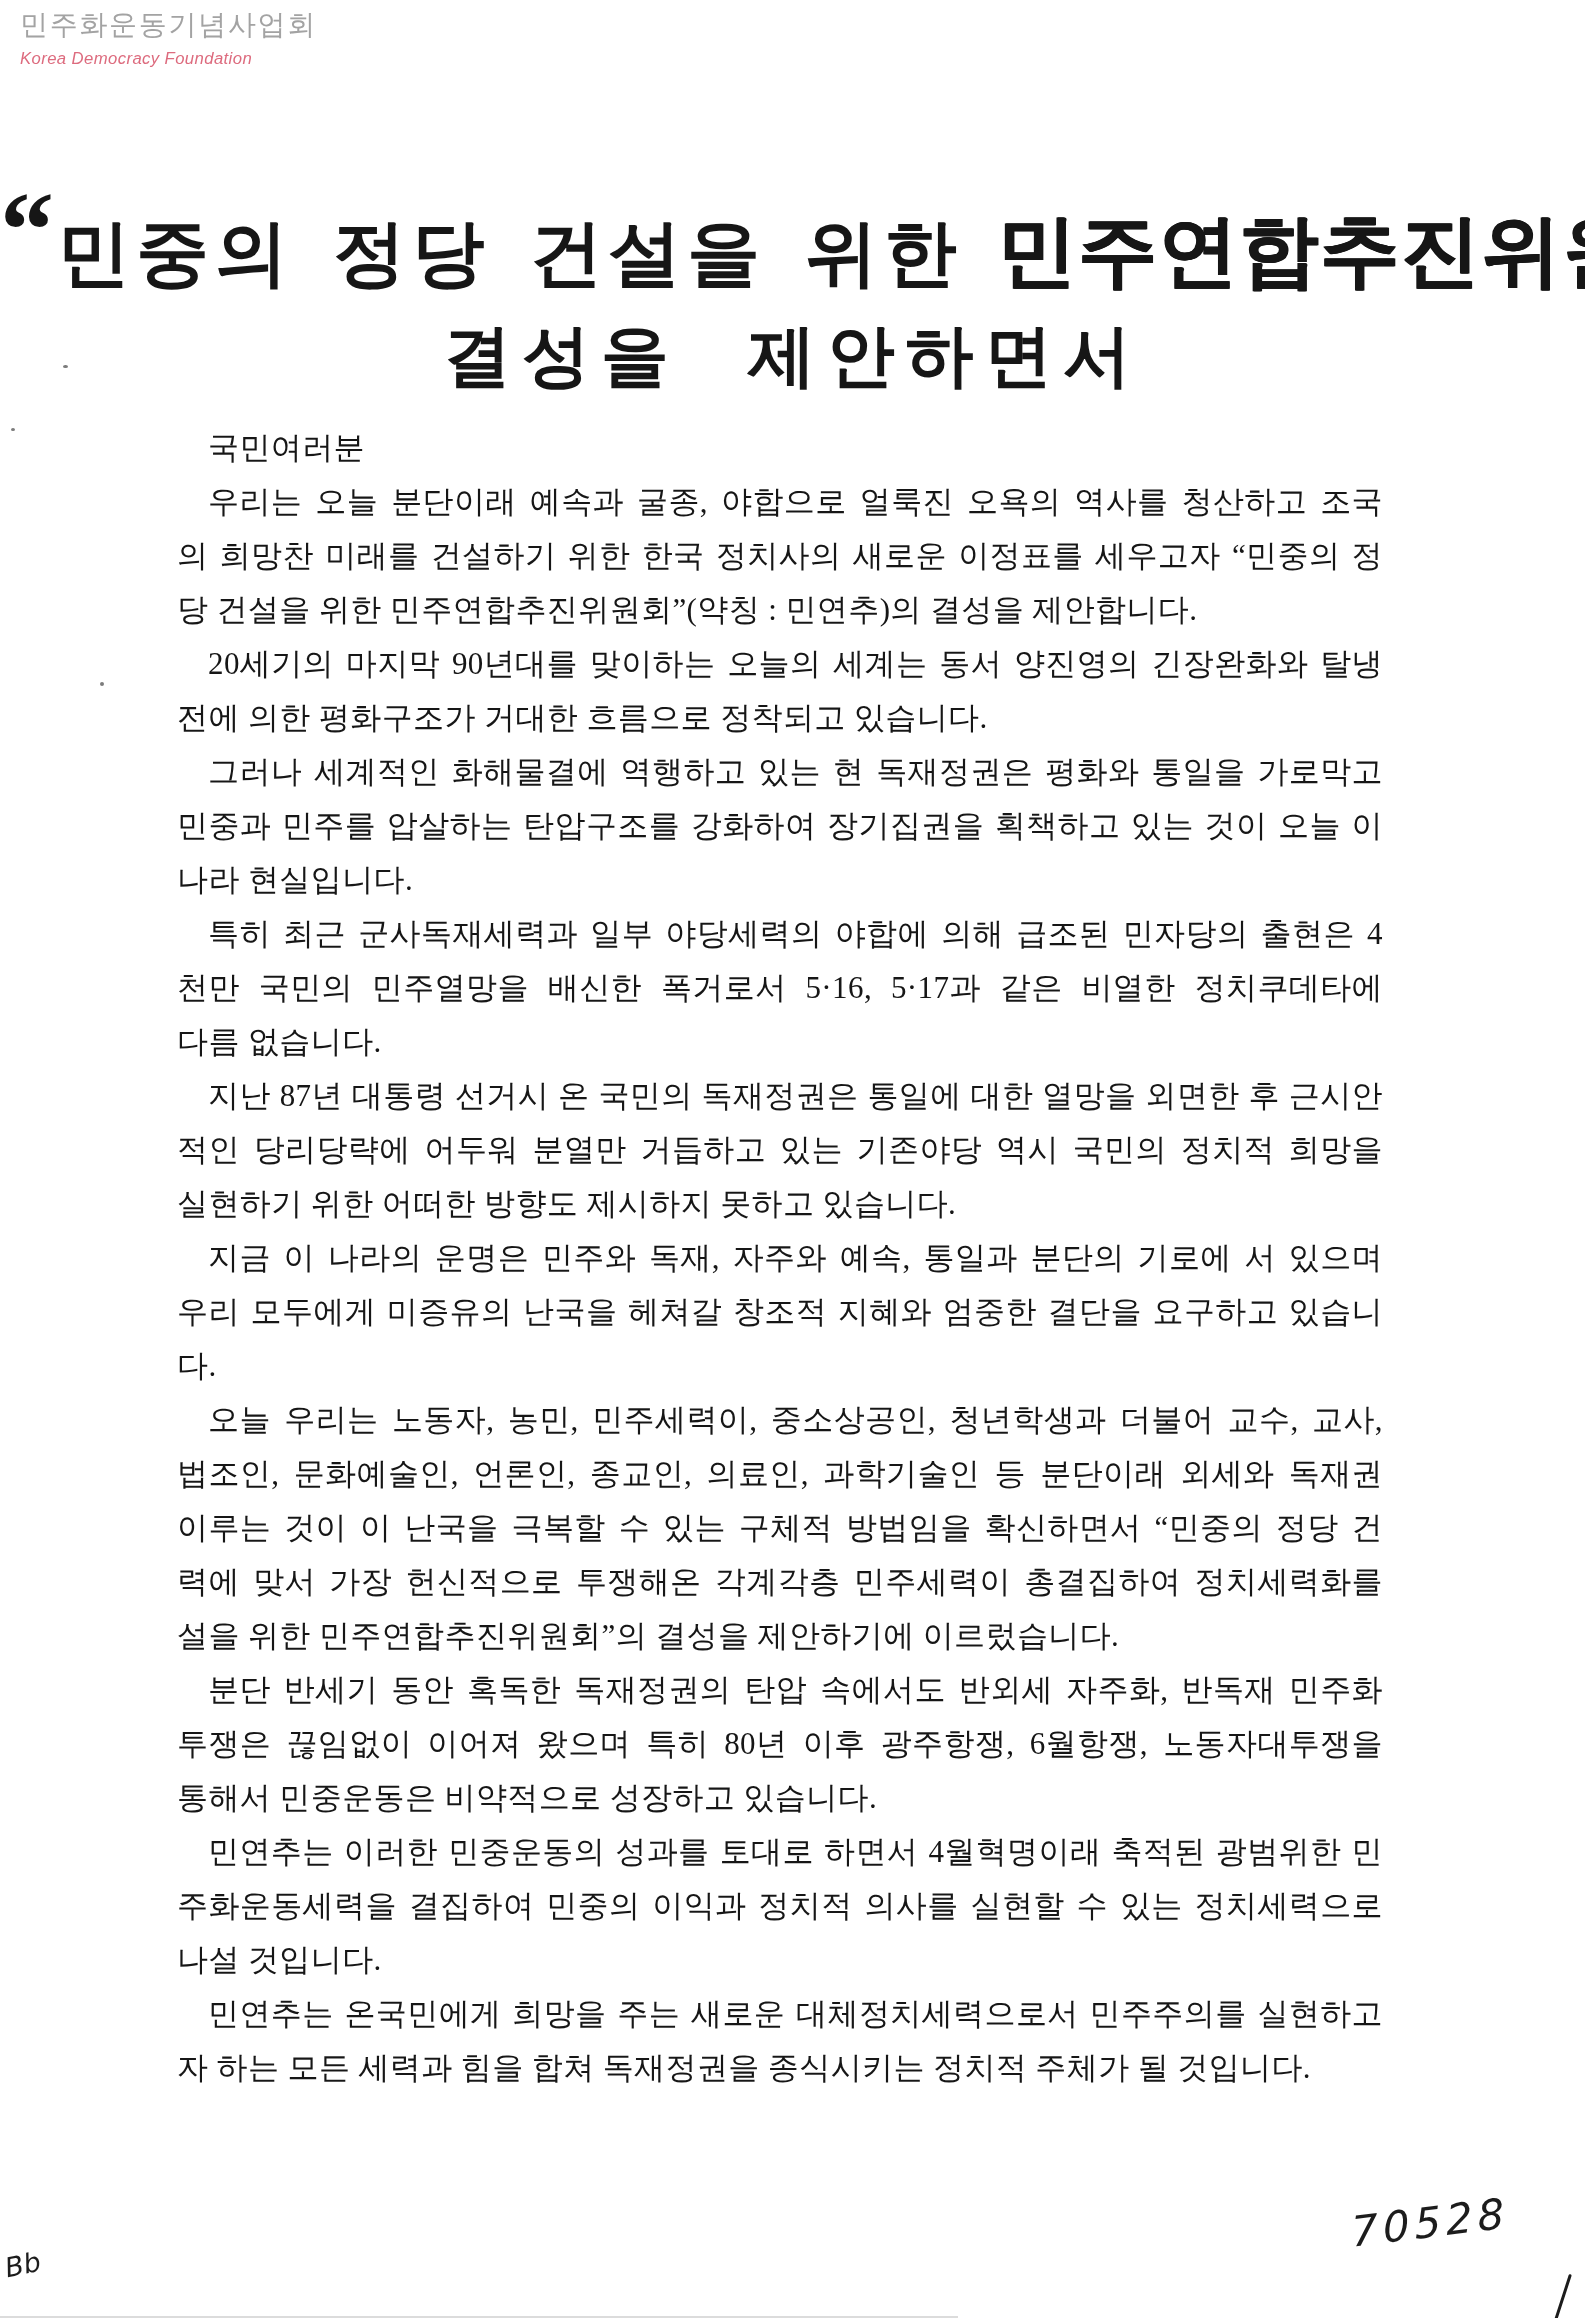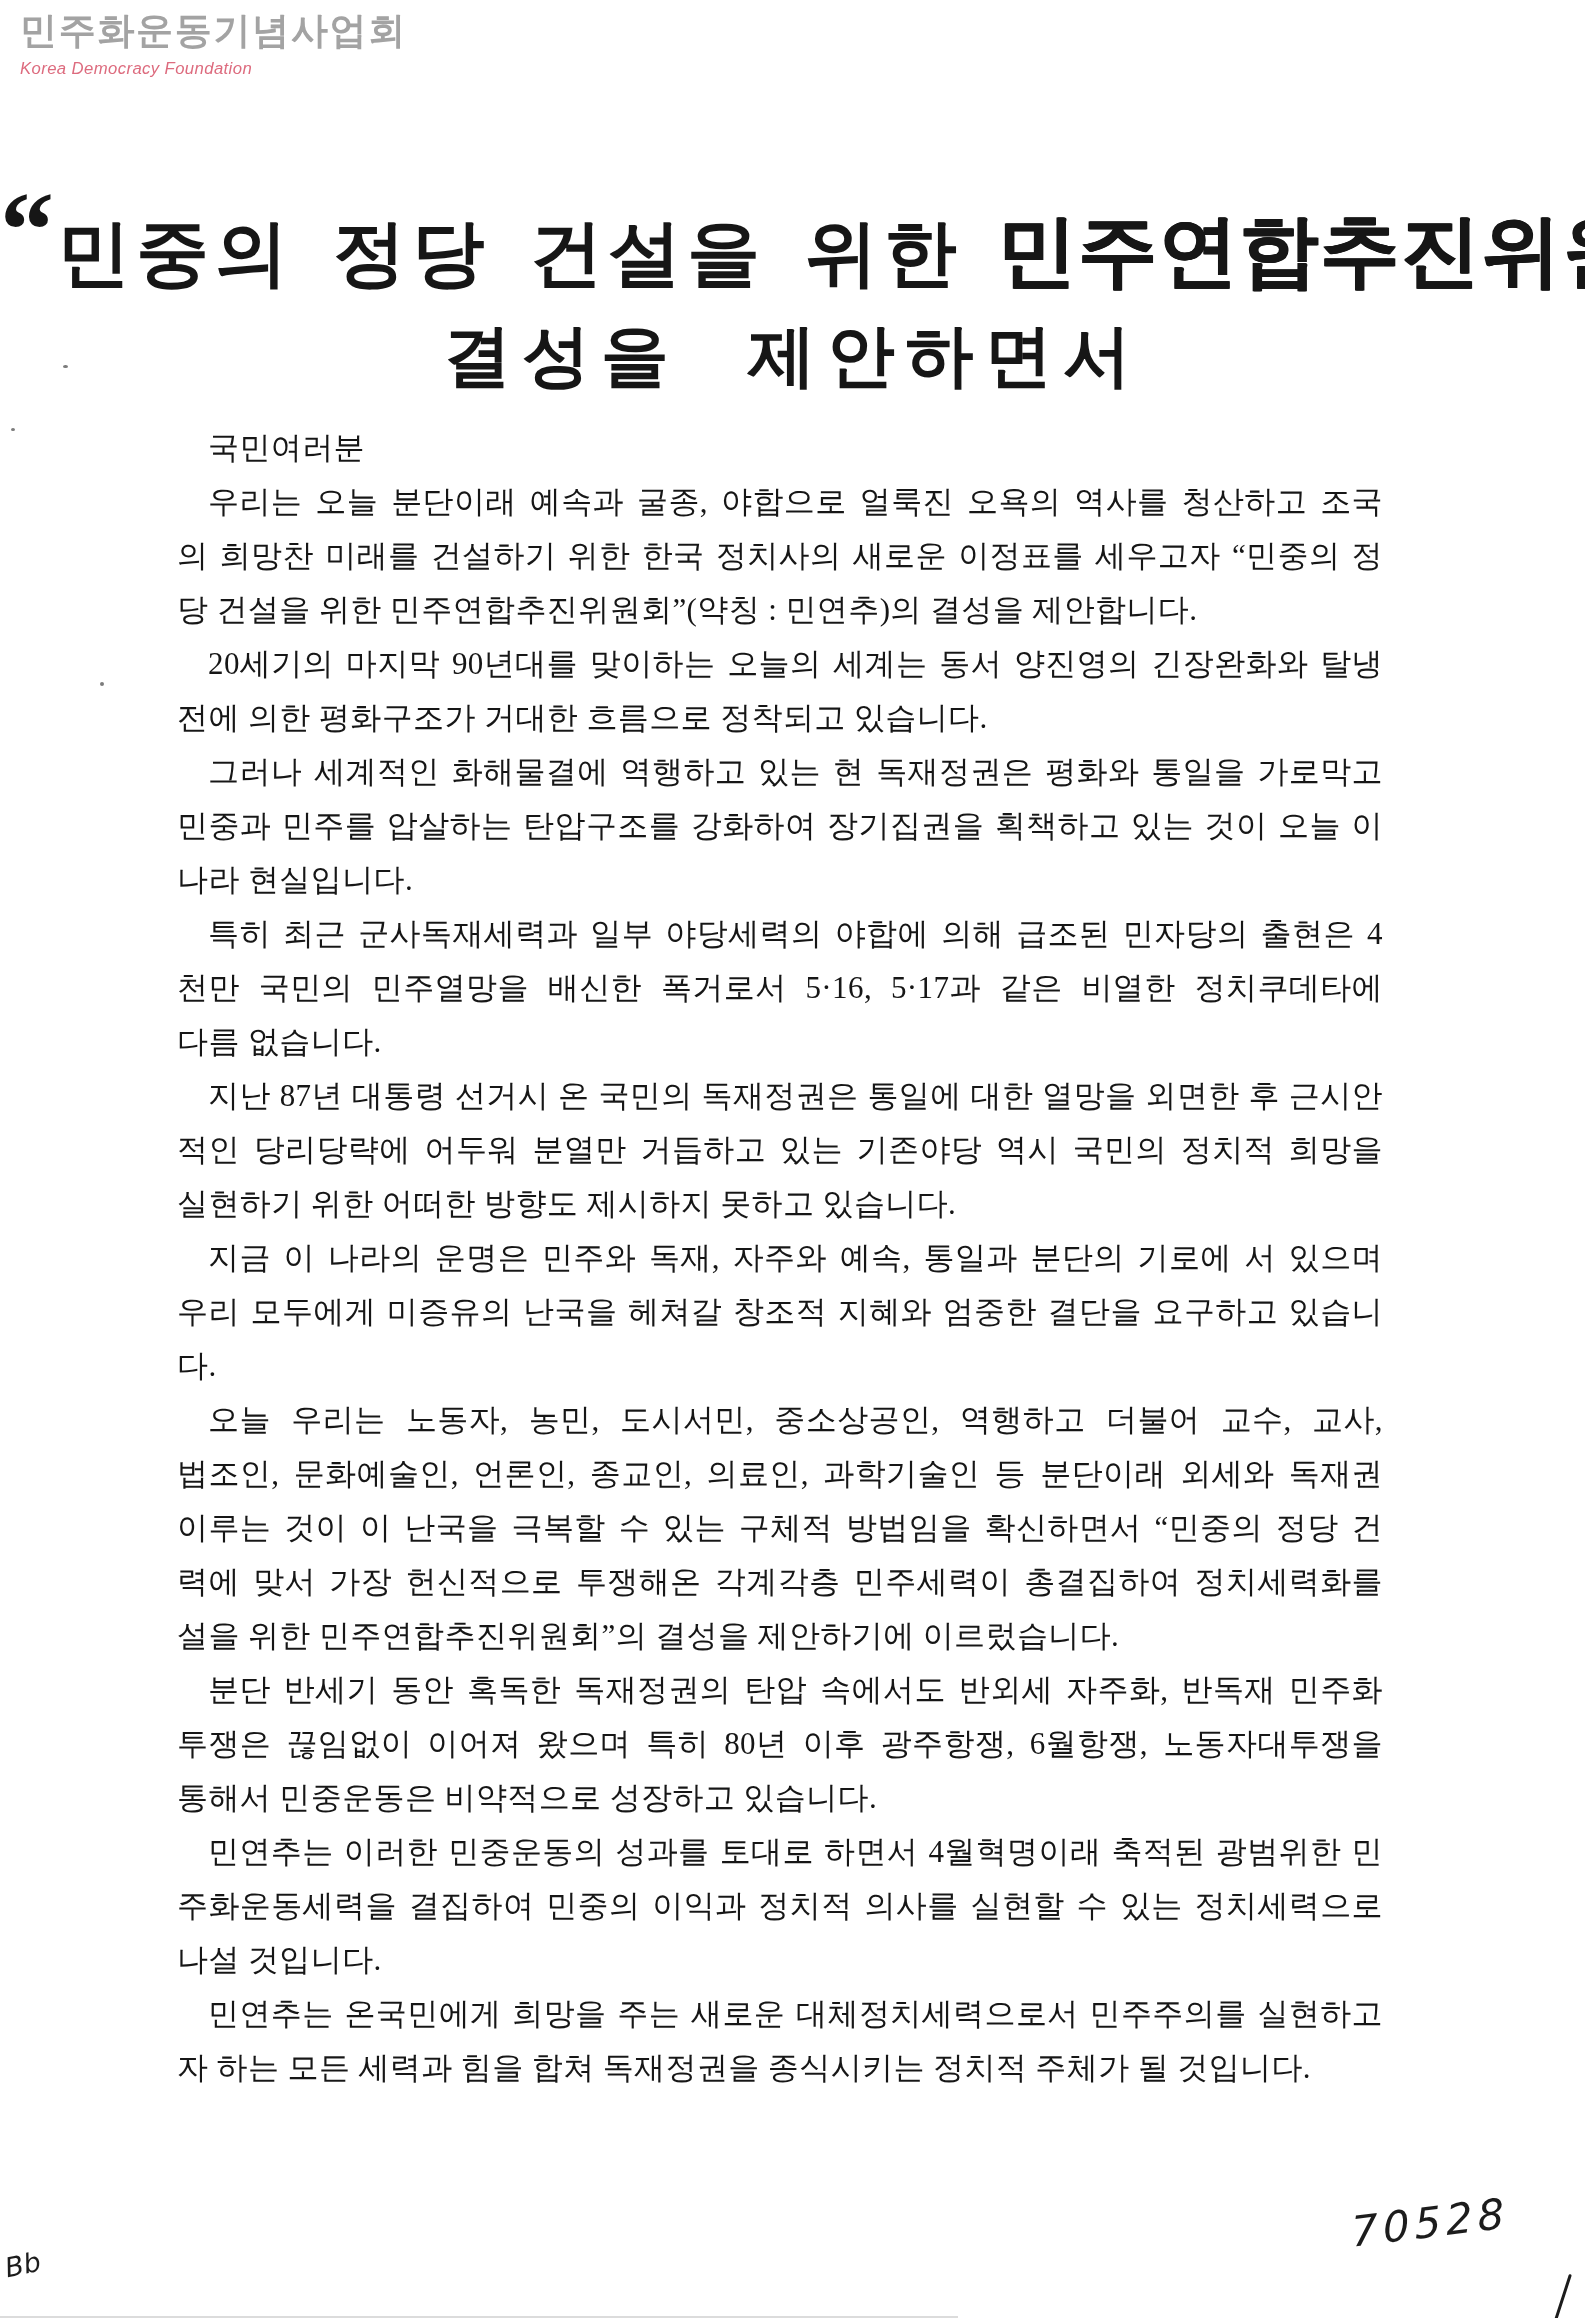--- a/index.html
+++ b/index.html
@@ -11,21 +11,21 @@
     background:#ffffff;
     overflow:hidden;
     font-family:"Liberation Serif","DejaVu Serif",serif;
     color:#161616;
   }
 
   
   .logo { position:absolute; left:20px; top:10px; }
   .logo-kr {
     font-family:"DejaVu Serif","Liberation Serif",serif;
-    font-weight:bold; font-size:37px; line-height:1.1;
+    font-weight:normal; font-size:28px; line-height:1.1;
     color:#a3a3a3; letter-spacing:1.7px;
   }
   .logo-en {
     font-family:"Liberation Sans","DejaVu Sans",sans-serif;
     font-weight:normal; font-style:italic; font-size:16.7px;
     color:#dd6b7e; margin-top:8px; letter-spacing:0.4px;
   }
 
   
   .title { position:absolute; top:207px; left:0; width:1585px; text-align:center; }
@@ -116,21 +116,21 @@
       <div class="body-line">나라 현실입니다.</div>
       <div class="body-line indent justify">특히 최근 군사독재세력과 일부 야당세력의 야합에 의해 급조된 민자당의 출현은 4</div>
       <div class="body-line justify">천만 국민의 민주열망을 배신한 폭거로서 5·16, 5·17과 같은 비열한 정치쿠데타에</div>
       <div class="body-line">다름 없습니다.</div>
       <div class="body-line indent justify">지난 87년 대통령 선거시 온 국민의 독재정권은 통일에 대한 열망을 외면한 후 근시안</div>
       <div class="body-line justify">적인 당리당략에 어두워 분열만 거듭하고 있는 기존야당 역시 국민의 정치적 희망을</div>
       <div class="body-line">실현하기 위한 어떠한 방향도 제시하지 못하고 있습니다.</div>
       <div class="body-line indent justify">지금 이 나라의 운명은 민주와 독재, 자주와 예속, 통일과 분단의 기로에 서 있으며</div>
       <div class="body-line justify">우리 모두에게 미증유의 난국을 헤쳐갈 창조적 지혜와 엄중한 결단을 요구하고 있습니</div>
       <div class="body-line">다.</div>
-      <div class="body-line indent justify">오늘 우리는 노동자, 농민, 도시서민, 중소상공인, 역행하고 더불어 교수, 교사,</div>
+      <div class="body-line indent justify">오늘 우리는 노동자, 농민, 민주세력이, 중소상공인, 청년학생과 더불어 교수, 교사,</div>
       <div class="body-line justify">법조인, 문화예술인, 언론인, 종교인, 의료인, 과학기술인 등 분단이래 외세와 독재권</div>
       <div class="body-line justify">이루는 것이 이 난국을 극복할 수 있는 구체적 방법임을 확신하면서 “민중의 정당 건</div>
       <div class="body-line justify">력에 맞서 가장 헌신적으로 투쟁해온 각계각층 민주세력이 총결집하여 정치세력화를</div>
       <div class="body-line">설을 위한 민주연합추진위원회”의 결성을 제안하기에 이르렀습니다.</div>
       <div class="body-line indent justify">분단 반세기 동안 혹독한 독재정권의 탄압 속에서도 반외세 자주화, 반독재 민주화</div>
       <div class="body-line justify">투쟁은 끊임없이 이어져 왔으며 특히 80년 이후 광주항쟁, 6월항쟁, 노동자대투쟁을</div>
       <div class="body-line">통해서 민중운동은 비약적으로 성장하고 있습니다.</div>
       <div class="body-line indent justify">민연추는 이러한 민중운동의 성과를 토대로 하면서 4월혁명이래 축적된 광범위한 민</div>
       <div class="body-line justify">주화운동세력을 결집하여 민중의 이익과 정치적 의사를 실현할 수 있는 정치세력으로</div>
       <div class="body-line">나설 것입니다.</div>

